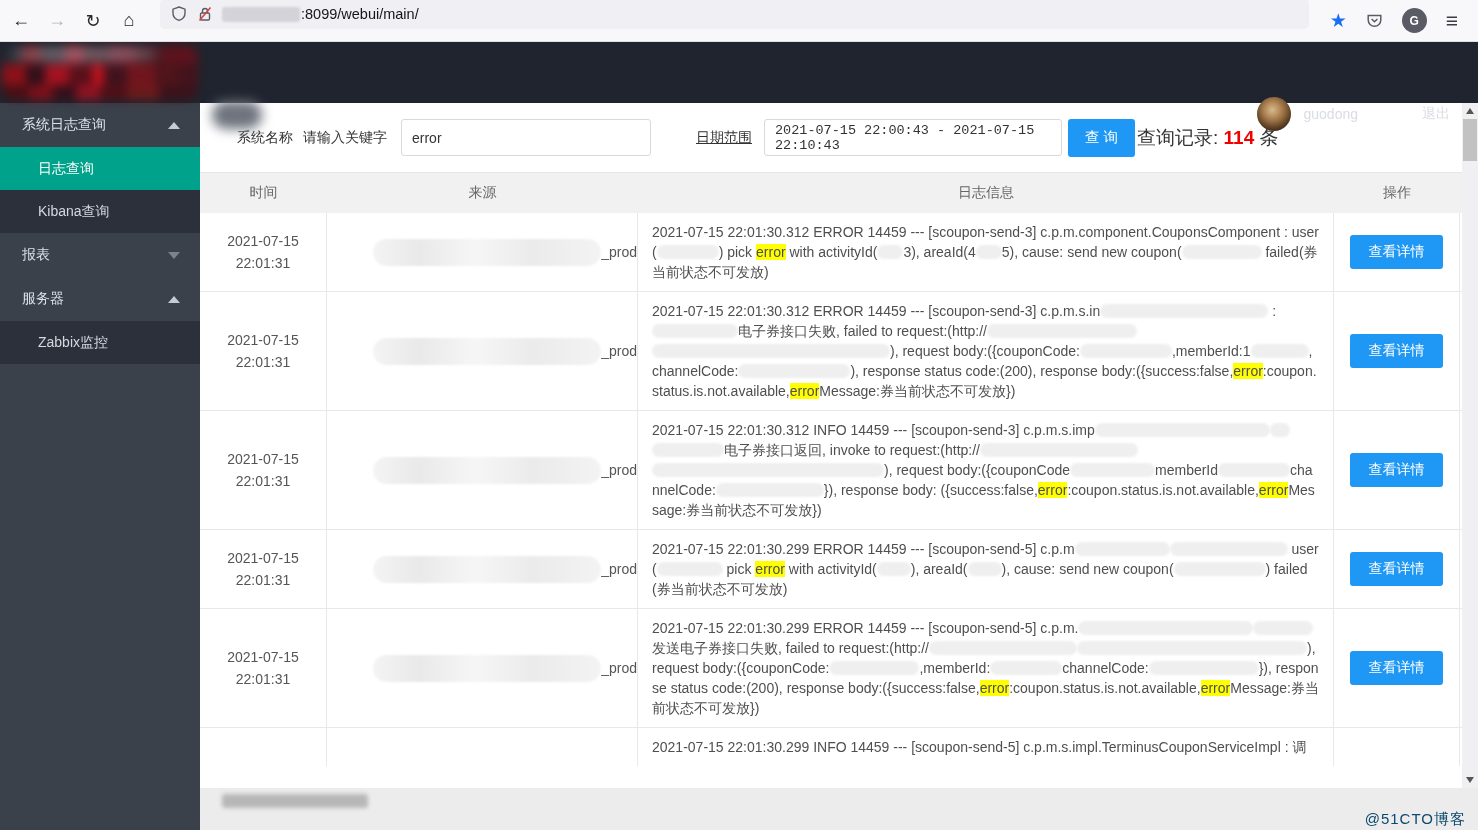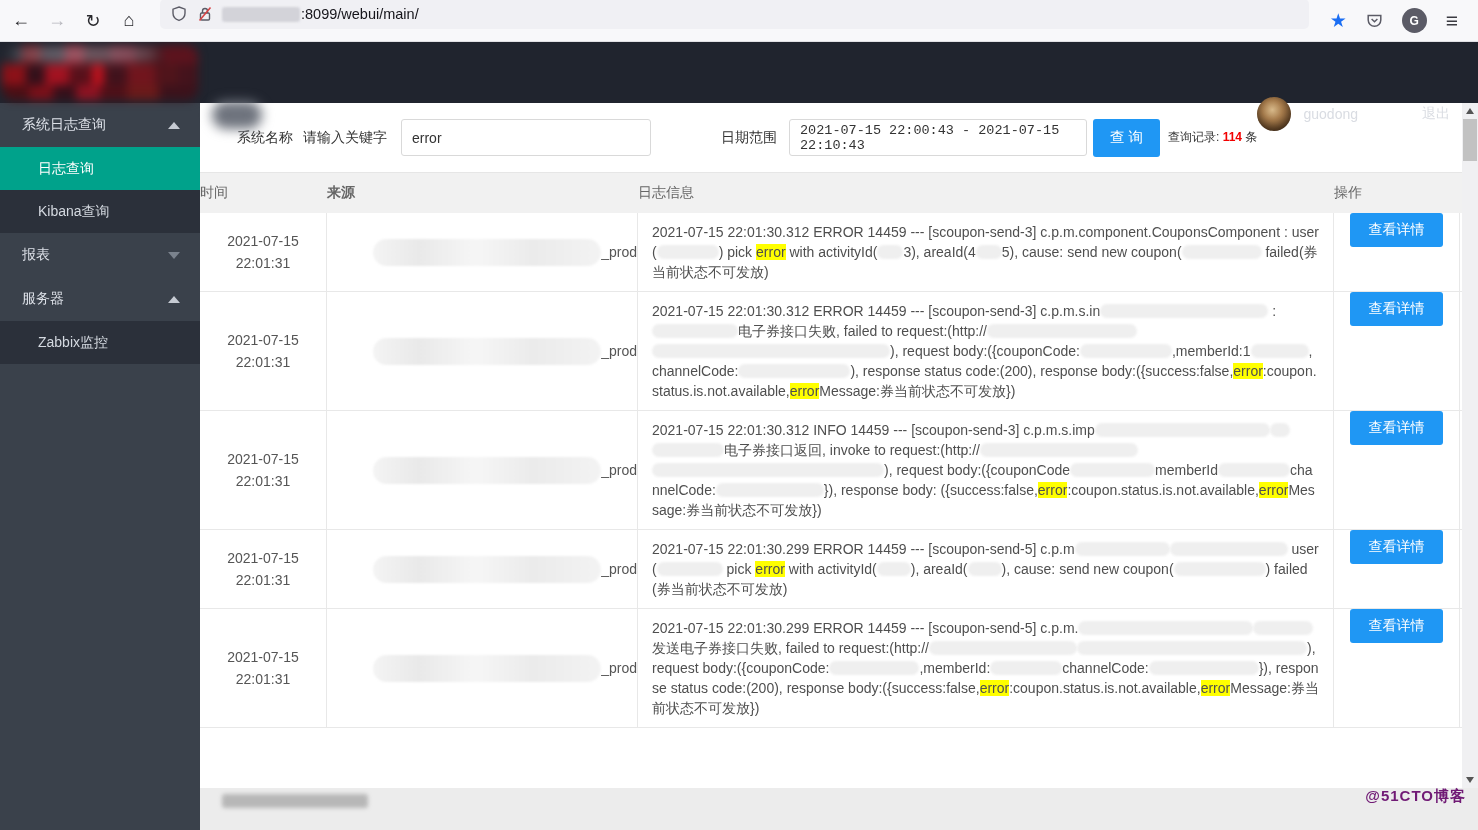--- a/index.html
+++ b/index.html
@@ -51,52 +51,52 @@
   
   .main { position:absolute; top:103px; left:200px; width:1262px; height:685px; background:#fff; overflow:hidden; z-index:2; }
 
   .search-bar { height:70px; display:flex; align-items:center; padding-left:37px; border-bottom:1px solid #e6e6e6; background:#fff; }
   .s-label { font-size:14px; color:#333; white-space:nowrap; }
   .s-input { height:37px; border:1px solid #d9d9d9; border-radius:3px; background:#fff; font-size:14px; color:#333; display:flex; align-items:center; padding:0 10px; }
   .inp-redact { display:inline-block; width:62px; height:16px; border-radius:3px; background:#e4e4e6; margin-right:2px; filter:blur(1.5px); }
   #kw-input { width:250px; height:37px; border:1px solid #d9d9d9; border-radius:3px; font-size:14px; color:#333; padding:0 10px; font-family:inherit; }
   .date-input { width:298px; font-size:13.5px; cursor:pointer;font-family:Liberation Mono, monospace; }
   .query-btn { width:67px; height:38px; margin-left:6px; background:#1f97f4; border:none; border-radius:3px; color:#fff; font-size:14.5px; cursor:pointer; font-family:inherit; }
-  .records { margin-left:8px; font-size:12px; color:#333; white-space:nowrap; }
+  .records { margin-left:2px; font-size:19px; color:#333; white-space:nowrap; }
   .records b { color:#f20000; font-weight:bold; }
 
   
   .thead { display:flex; height:40px; background:#f1f1f1; align-items:center; color:#666; font-size:14px; }
-  .th { text-align:left; }
-  .w-time { width:127px; } .w-src { width:311px;font-weight:bold; } .w-msg { width:696px; } .w-act { width:126px; }
+  .th { text-align:center; }
+  .w-time { width:127px; } .w-src { width:311px; } .w-msg { width:696px; } .w-act { width:126px; }
   .trow { display:flex; border-top:1px solid #e8e8e8; background:#fff; align-items:stretch; }
   .trow:first-child { border-top:none; }
   .td { border-right:1px solid #e8e8e8; }
   .td-time { width:127px; display:flex; flex-direction:column; justify-content:center; align-items:center; color:#555; font-size:14px; line-height:22px; }
   .td-source { width:311px; display:flex; align-items:center; justify-content:flex-end; color:#555; font-size:14px; }
   .redact-bar { display:inline-block; width:228px; height:27px; border-radius:14px; filter:blur(1px);
     background:linear-gradient(90deg,#f4f4f4,#e9e9e9 20%,#f6f6f6 45%,#ebebeb 70%,#f3f3f3); }
   .td-msg { width:696px; padding:9px 14px 9px 14px; font-size:14px; line-height:20px; color:#4f4f4f; word-break:break-all; }
-  .td-action { width:126px; display:flex; align-items:flex-start; justify-content:center; }
+  .td-action { width:126px; display:flex; align-items:center; justify-content:center; }
   .redact { display:inline-block; height:14px; border-radius:7px; background:#efefef; vertical-align:-2px; filter:blur(.8px); }
   .hl { background:#ffff00; color:inherit; }
   .detail-btn { width:93px; height:34px; background:#1f97f4; color:#fff; border:none; border-radius:3px; font-size:14px; cursor:pointer; font-family:inherit; }
 
   
   .vscroll { position:absolute; top:103px; left:1462px; width:16px; height:685px; background:#f0f0f2; z-index:6; }
   .scroll-arrow { position:absolute; left:0; width:16px; height:16px; display:flex; align-items:center; justify-content:center; cursor:pointer; }
   .scroll-arrow span { width:0; height:0; border-left:4px solid transparent; border-right:4px solid transparent; }
   .arrow-up { top:0; } .arrow-up span { border-bottom:6px solid #555; }
   .arrow-down { bottom:0; } .arrow-down span { border-top:6px solid #555; }
   .scroll-thumb { position:absolute; top:16px; left:1px; width:14px; height:42px; background:#c2c2c2; cursor:pointer; }
 
   
   .footer { position:absolute; top:788px; left:200px; width:1278px; height:42px; background:#ececec; z-index:2; }
   .status-blur { position:absolute; top:6px; left:22px; width:146px; height:14px; border-radius:3px; background:#a6a6a6; filter:blur(2px); opacity:.75; }
-  .watermark { position:absolute; right:12px; bottom:24px; font-size:15px; color:#701a75; letter-spacing:1px;font-weight:bold; }
+  .watermark { position:absolute; right:12px; bottom:1px; font-size:15px; color:#0c4a6e; letter-spacing:1px; }
 
   svg { display:block; }
 </style>
 </head>
 <body>
 
 <div class="chrome">
   <span class="nav-btn">←</span>
   <span class="nav-btn disabled">→</span>
   <span class="nav-btn">↻</span>
@@ -171,21 +171,21 @@
     <span>Zabbix监控</span>
   </div>
 </div>
 
 <div class="main">
 
   <div class="search-bar">
     <span class="s-label">系统名称</span>
     <span class="s-label" style="margin-left:10px;">请输入关键字</span>
     <input id="kw-input" style="margin-left: 14px;" value="error">
-    <span class="s-label" style="margin-left:70px;">日期范围</span>
+    <span class="s-label" style="margin-left:45px;text-decoration:underline;">日期范围</span>
     <div class="s-input date-input" style="margin-left:12px;">
       <span>2021-07-15 22:00:43 - 2021-07-15 22:10:43</span>
     </div>
     <button class="query-btn">查 询</button>
     <span class="records"><span>查询记录: </span><b>114</b><span> 条</span></span>
   </div>
 
   <div class="thead">
     <div class="th w-time">时间</div>
     <div class="th w-src">来源</div>
@@ -260,20 +260,21 @@
           <span>_prod</span>
         </div>
         <div class="td td-msg">2021-07-15 22:01:30.299 ERROR 14459 --- [scoupon-send-5] c.p.m.<span class="redact" style="width: 175px;"></span><span class="redact" style="width: 60px;"></span>发送电子券接口失败, failed to request:(http://<span class="redact" style="width: 148px;"></span><span class="redact" style="width: 230px;"></span>), request body:({couponCode:<span class="redact" style="width: 90px;"></span>,memberId:<span class="redact" style="width: 72px;"></span>channelCode:<span class="redact" style="width: 110px;"></span>}), response status code:(200), response body:({success:false,<span class="hl">error</span>:coupon.status.is.not.available,<span class="hl">error</span>Message:券当前状态不可发放})</div>
         <div class="td td-action">
           <button class="detail-btn">查看详情</button>
         </div>
       </div>
       <div class="trow">
         <div class="td td-time"></div>
         <div class="td td-source"></div>
+        <div class="td td-msg">2021-07-15 22:01:30.299 INFO 14459 --- [scoupon-send-5] c.p.m.s.impl.TerminusCouponServiceImpl : 调</div>
         <div class="td td-action"></div>
       </div>
     </div>
 </div>
 
 <div class="vscroll">
   <div class="scroll-arrow arrow-up">
       <span></span>
     </div>
   <div class="scroll-thumb"></div>

